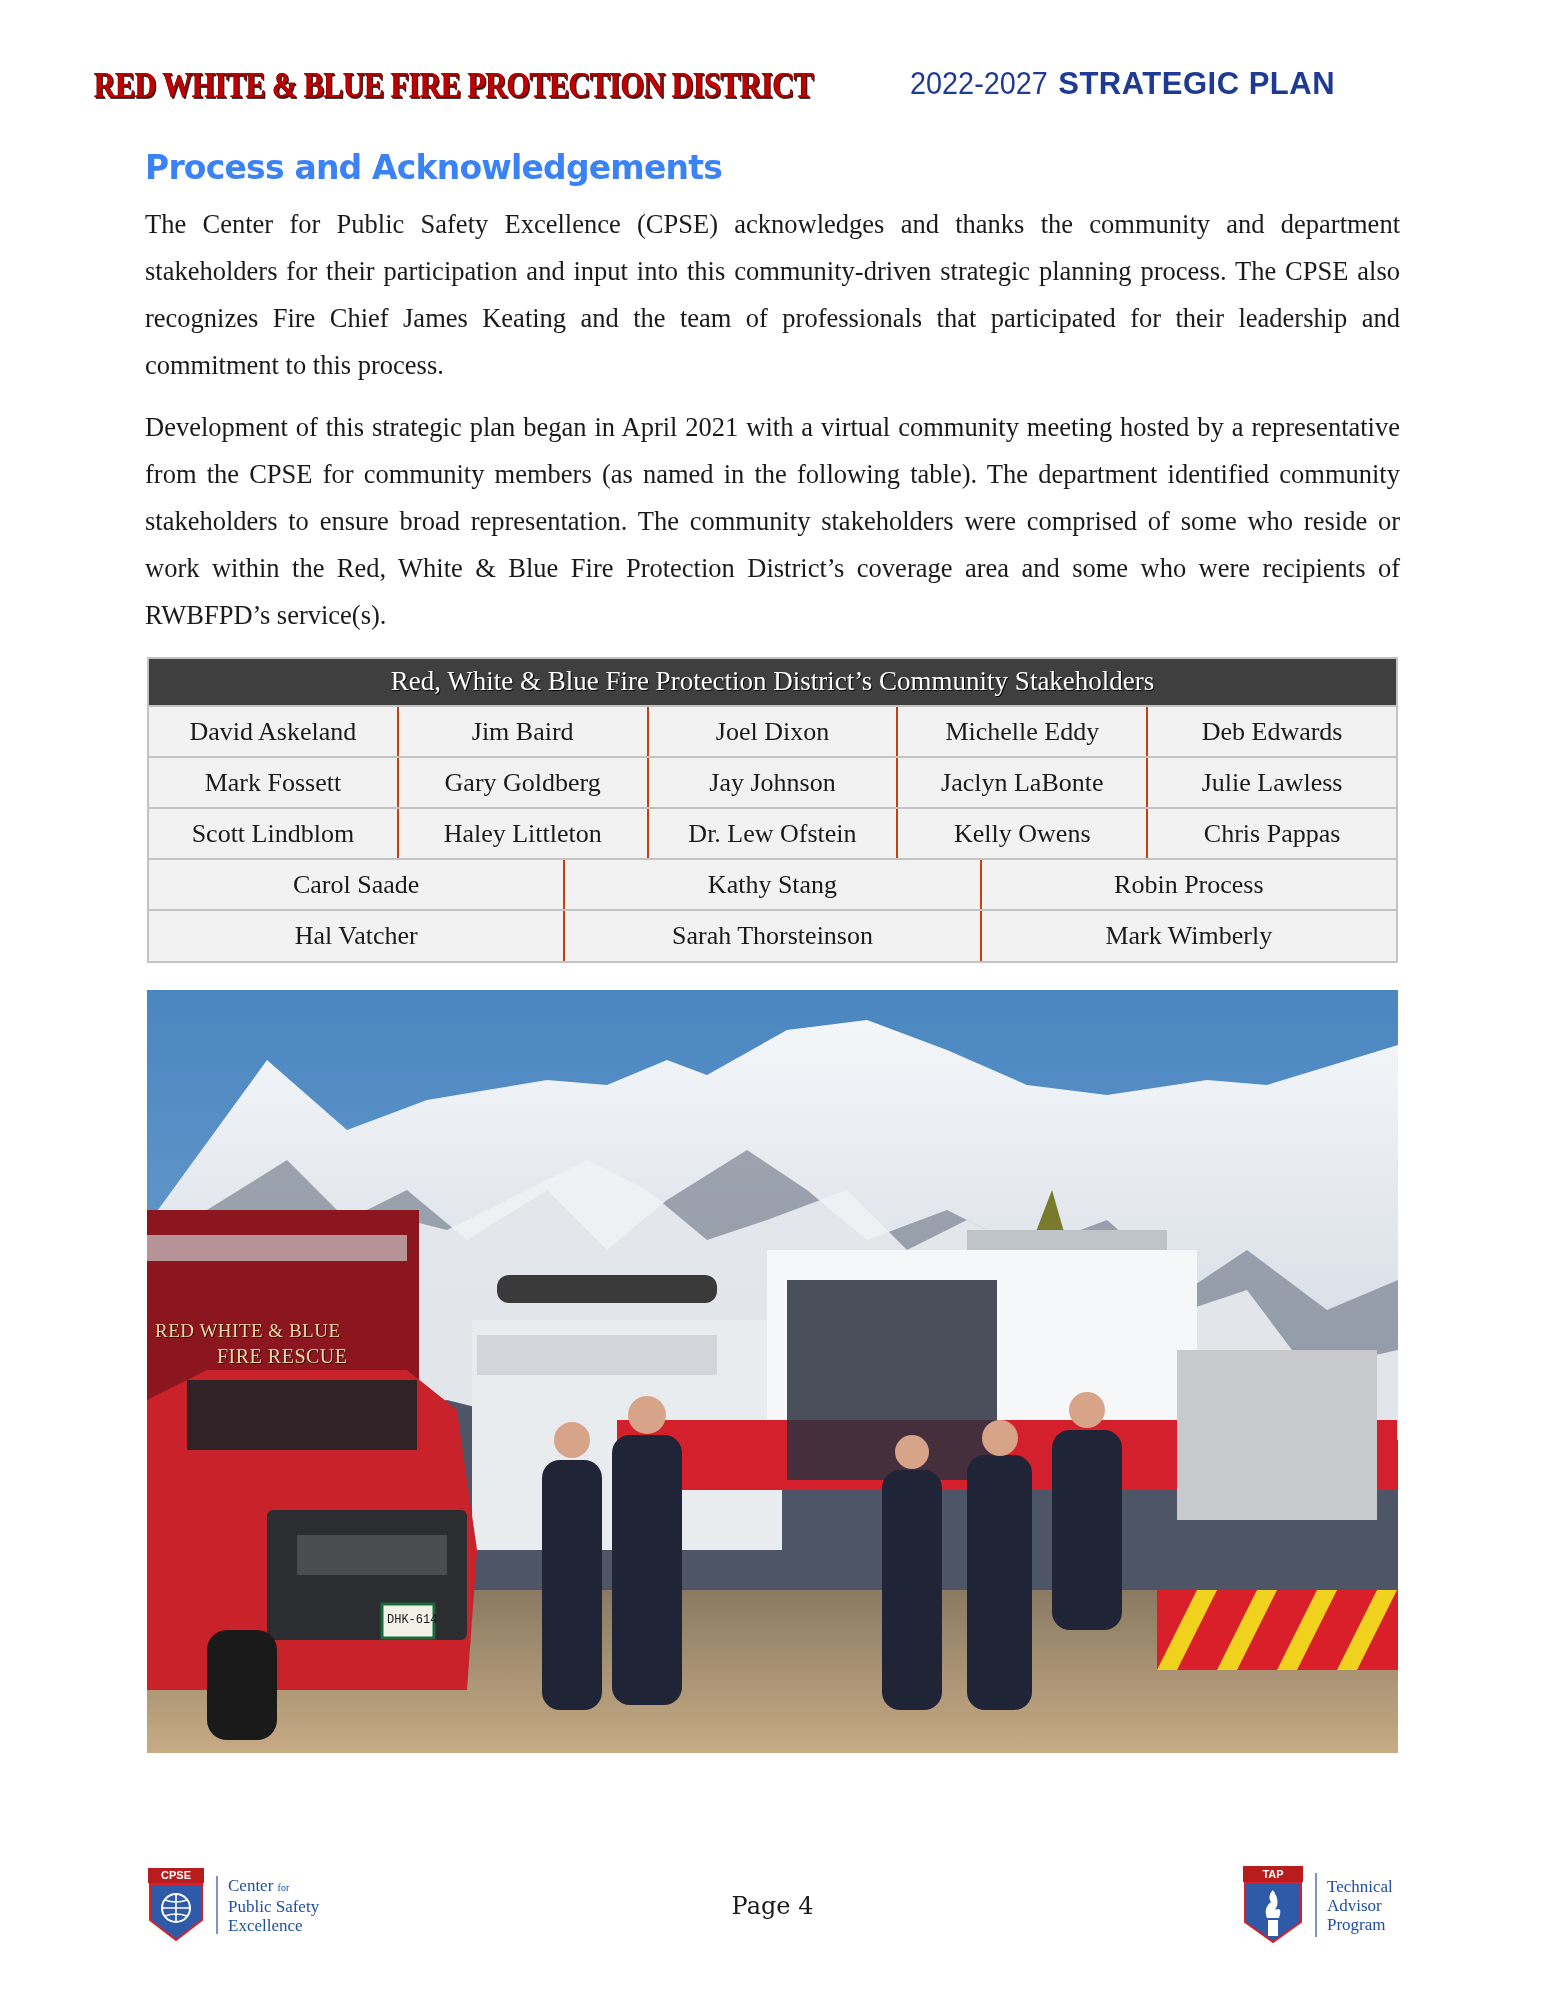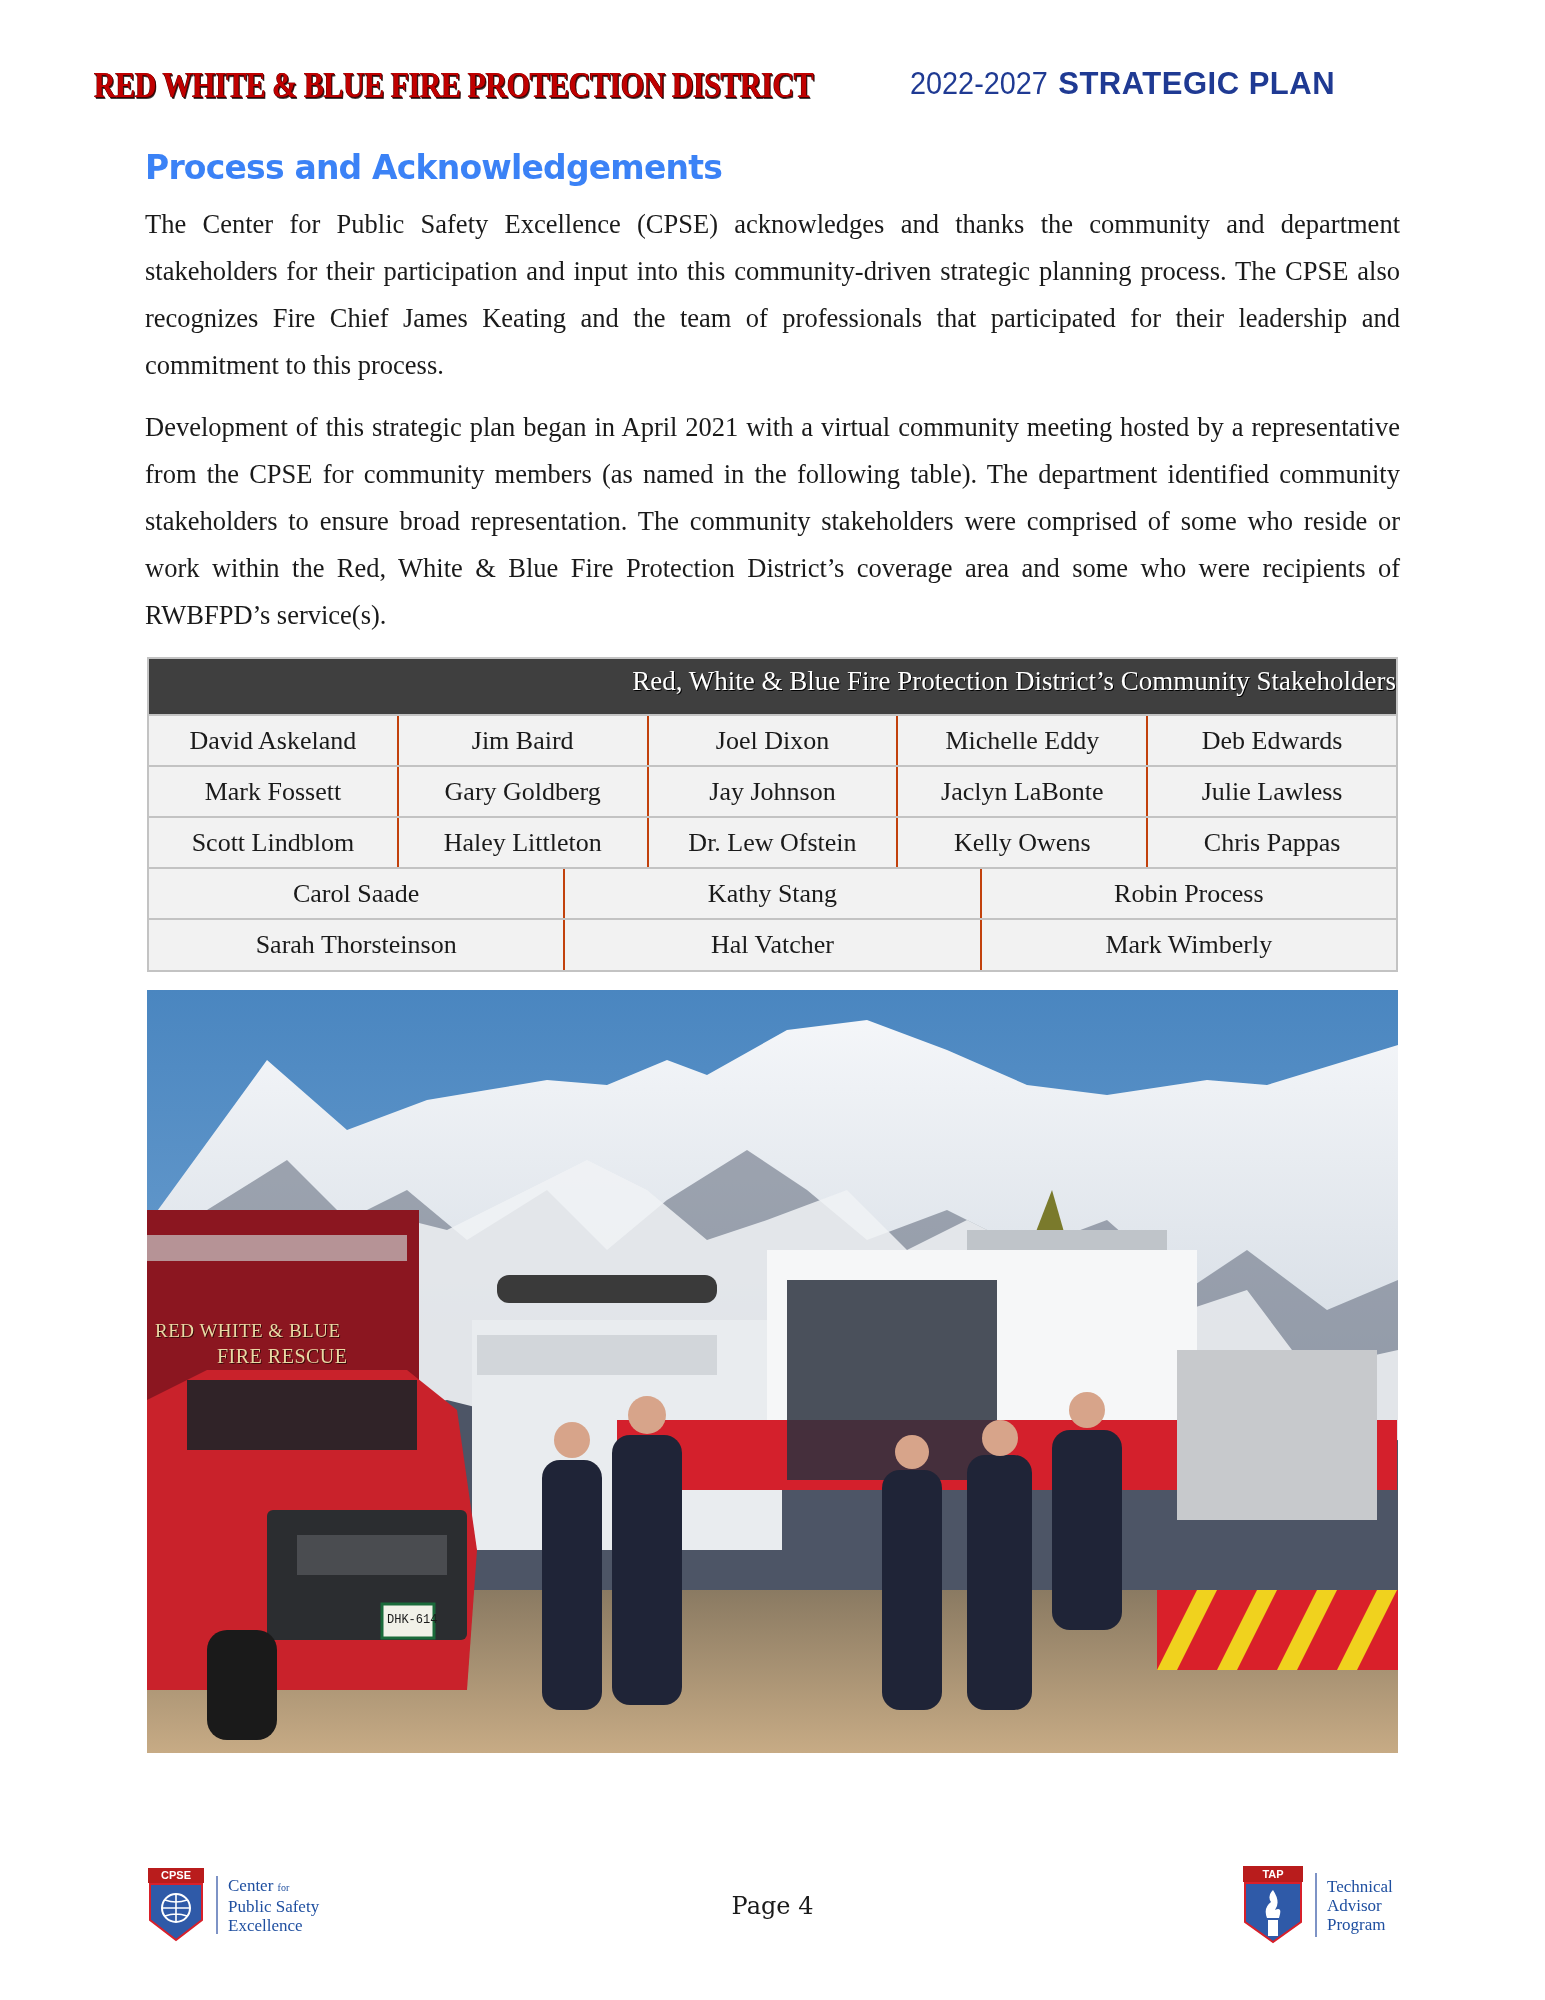--- a/index.html
+++ b/index.html
@@ -13,21 +13,21 @@
   .hdr-years { font-family: "Liberation Sans", sans-serif; font-size: 31px; color: #1f3a93; margin-left: 16px; transform: scaleX(0.93); transform-origin: left center; display:inline-block; }
   .hdr-plan { font-family: "Liberation Sans", sans-serif; font-weight: bold; font-size: 31px; color: #1f3a93; margin-left: 0px; letter-spacing: 0.5px; display:inline-block; }
 
   .section-title { position: absolute; left: 145px; top: 148px; font-family: "DejaVu Sans", sans-serif; font-size: 33px; color: #3b82f6; letter-spacing: -0.8px; }
 
   .para { position: absolute; left: 145px; width: 1255px; font-family: "Liberation Serif", serif; font-size: 26.5px; line-height: 47px; text-align: justify; color: #1a1a1a; }
   .para1 { top: 201px; }
   .para2 { top: 404px; }
 
   .stake-table { position: absolute; left: 147px; top: 657px; width: 1251px; border: 2px solid #c3c3c3; background: #f2f2f2; }
-  .stake-header { height: 57px; background: #3f3f3f; color: #ffffff; text-align: right; font-size: 27px; line-height: 45px; font-family: "Liberation Serif", serif;
+  .stake-header { height: 48px; background: #3f3f3f; color: #ffffff; text-align: center; font-size: 27px; line-height: 45px; font-family: "Liberation Serif", serif;
     text-shadow: 1px 1px 0 #000; border-bottom: 2px solid #c3c3c3; }
   .stake-row { display: flex; height: 51px; border-bottom: 2px solid #c3c3c3; }
   .stake-row:last-child { border-bottom: none; height: 50px; }
   .stake-cell { flex: 1; text-align: center; font-size: 26px; line-height: 49px; color: #1a1a1a; border-right: 2px solid #c2410c; white-space: nowrap; }
   .stake-cell:last-child { border-right: none; }
 
   .photo { position: absolute; left: 147px; top: 990px; width: 1251px; height: 763px; overflow: hidden;
     background: linear-gradient(180deg, #5d94c6 0%, #7aa9d6 14%, #9cbfe0 22%, #dfe6ee 30%); }
   .photo svg { position:absolute; left:0; top:0; }
   .photo-label { position:absolute; font-family: "Liberation Serif", serif; color: #e9d9a4; font-size: 19px; letter-spacing: 0.5px; text-shadow: 1px 1px 0 #3a0a0a; }
@@ -79,22 +79,22 @@
     <div class="stake-cell">Dr. Lew Ofstein</div>
     <div class="stake-cell">Kelly Owens</div>
     <div class="stake-cell">Chris Pappas</div>
   </div>
   <div class="stake-row">
     <div class="stake-cell">Carol Saade</div>
     <div class="stake-cell">Kathy Stang</div>
     <div class="stake-cell">Robin Process</div>
   </div>
   <div class="stake-row">
+    <div class="stake-cell">Hal Vatcher</div>
     <div class="stake-cell">Sarah Thorsteinson</div>
-    <div class="stake-cell">Hal Vatcher</div>
     <div class="stake-cell">Mark Wimberly</div>
   </div>
 </div>
 
 <div class="photo">
   <svg width="1251" height="763" viewBox="0 0 1251 763">
     <defs>
       <linearGradient id="sky" x1="0" y1="0" x2="0" y2="1">
         <stop offset="0" stop-color="#4a86c0"></stop>
         <stop offset="1" stop-color="#8fb8de"></stop>

